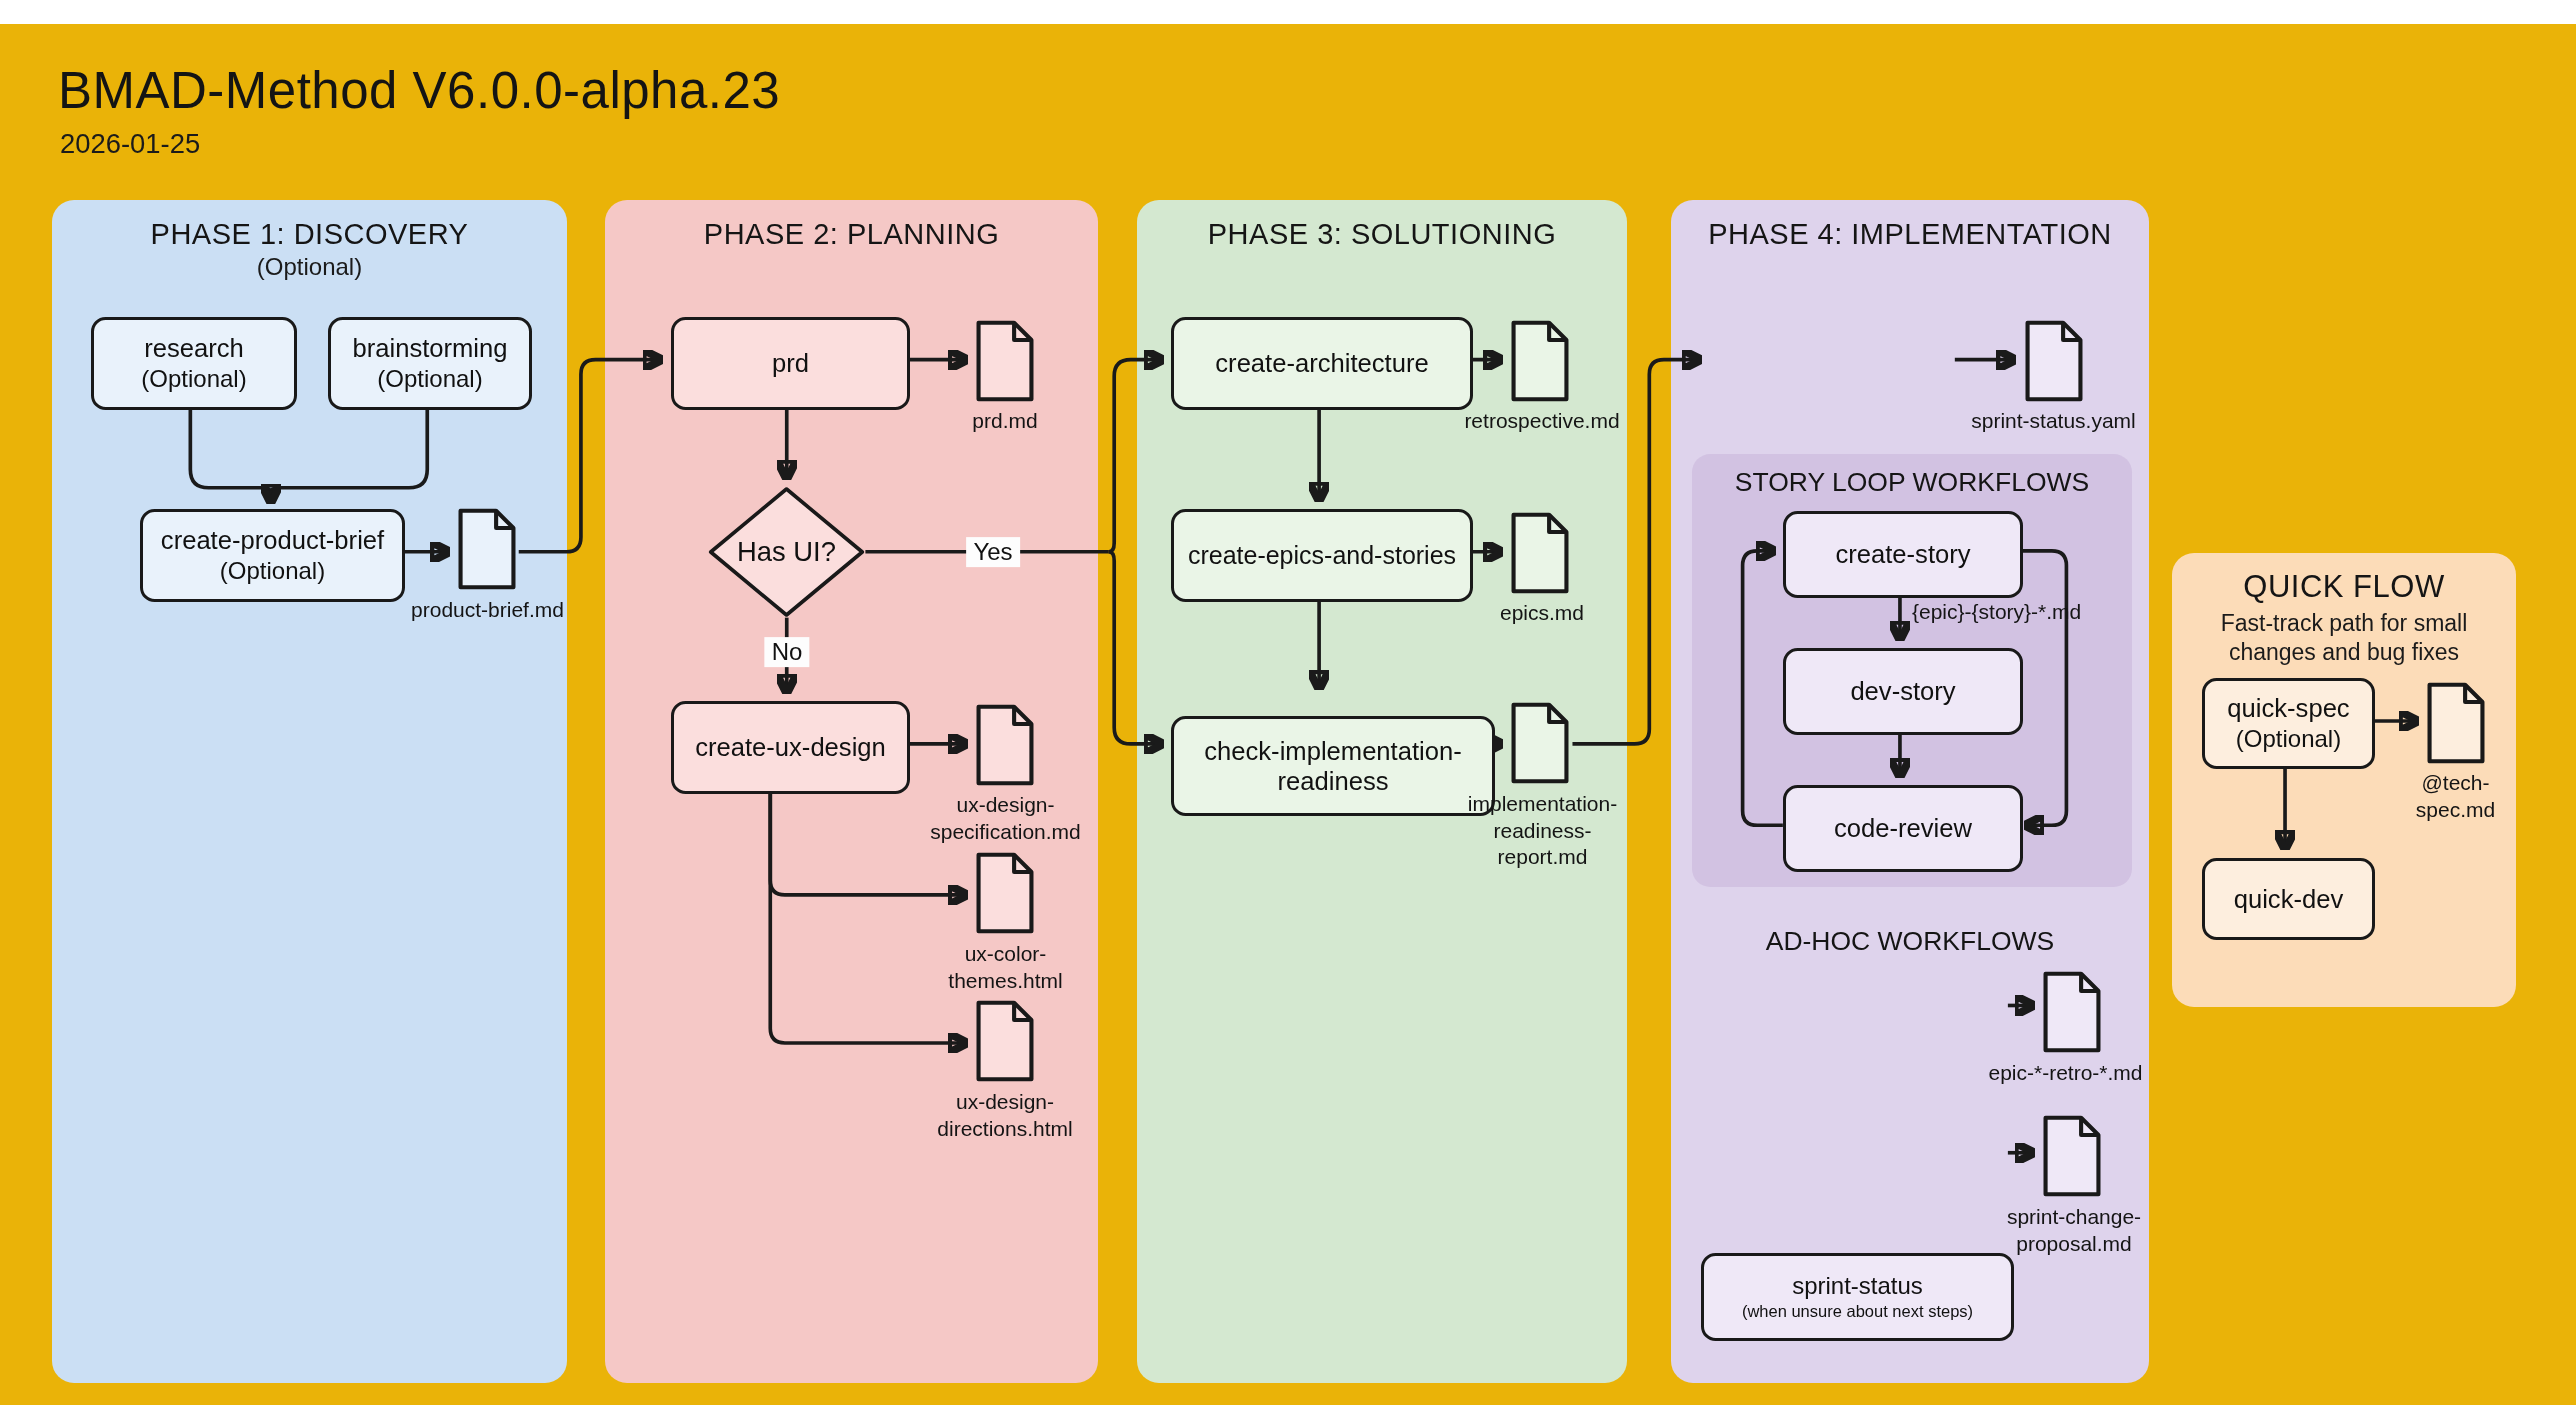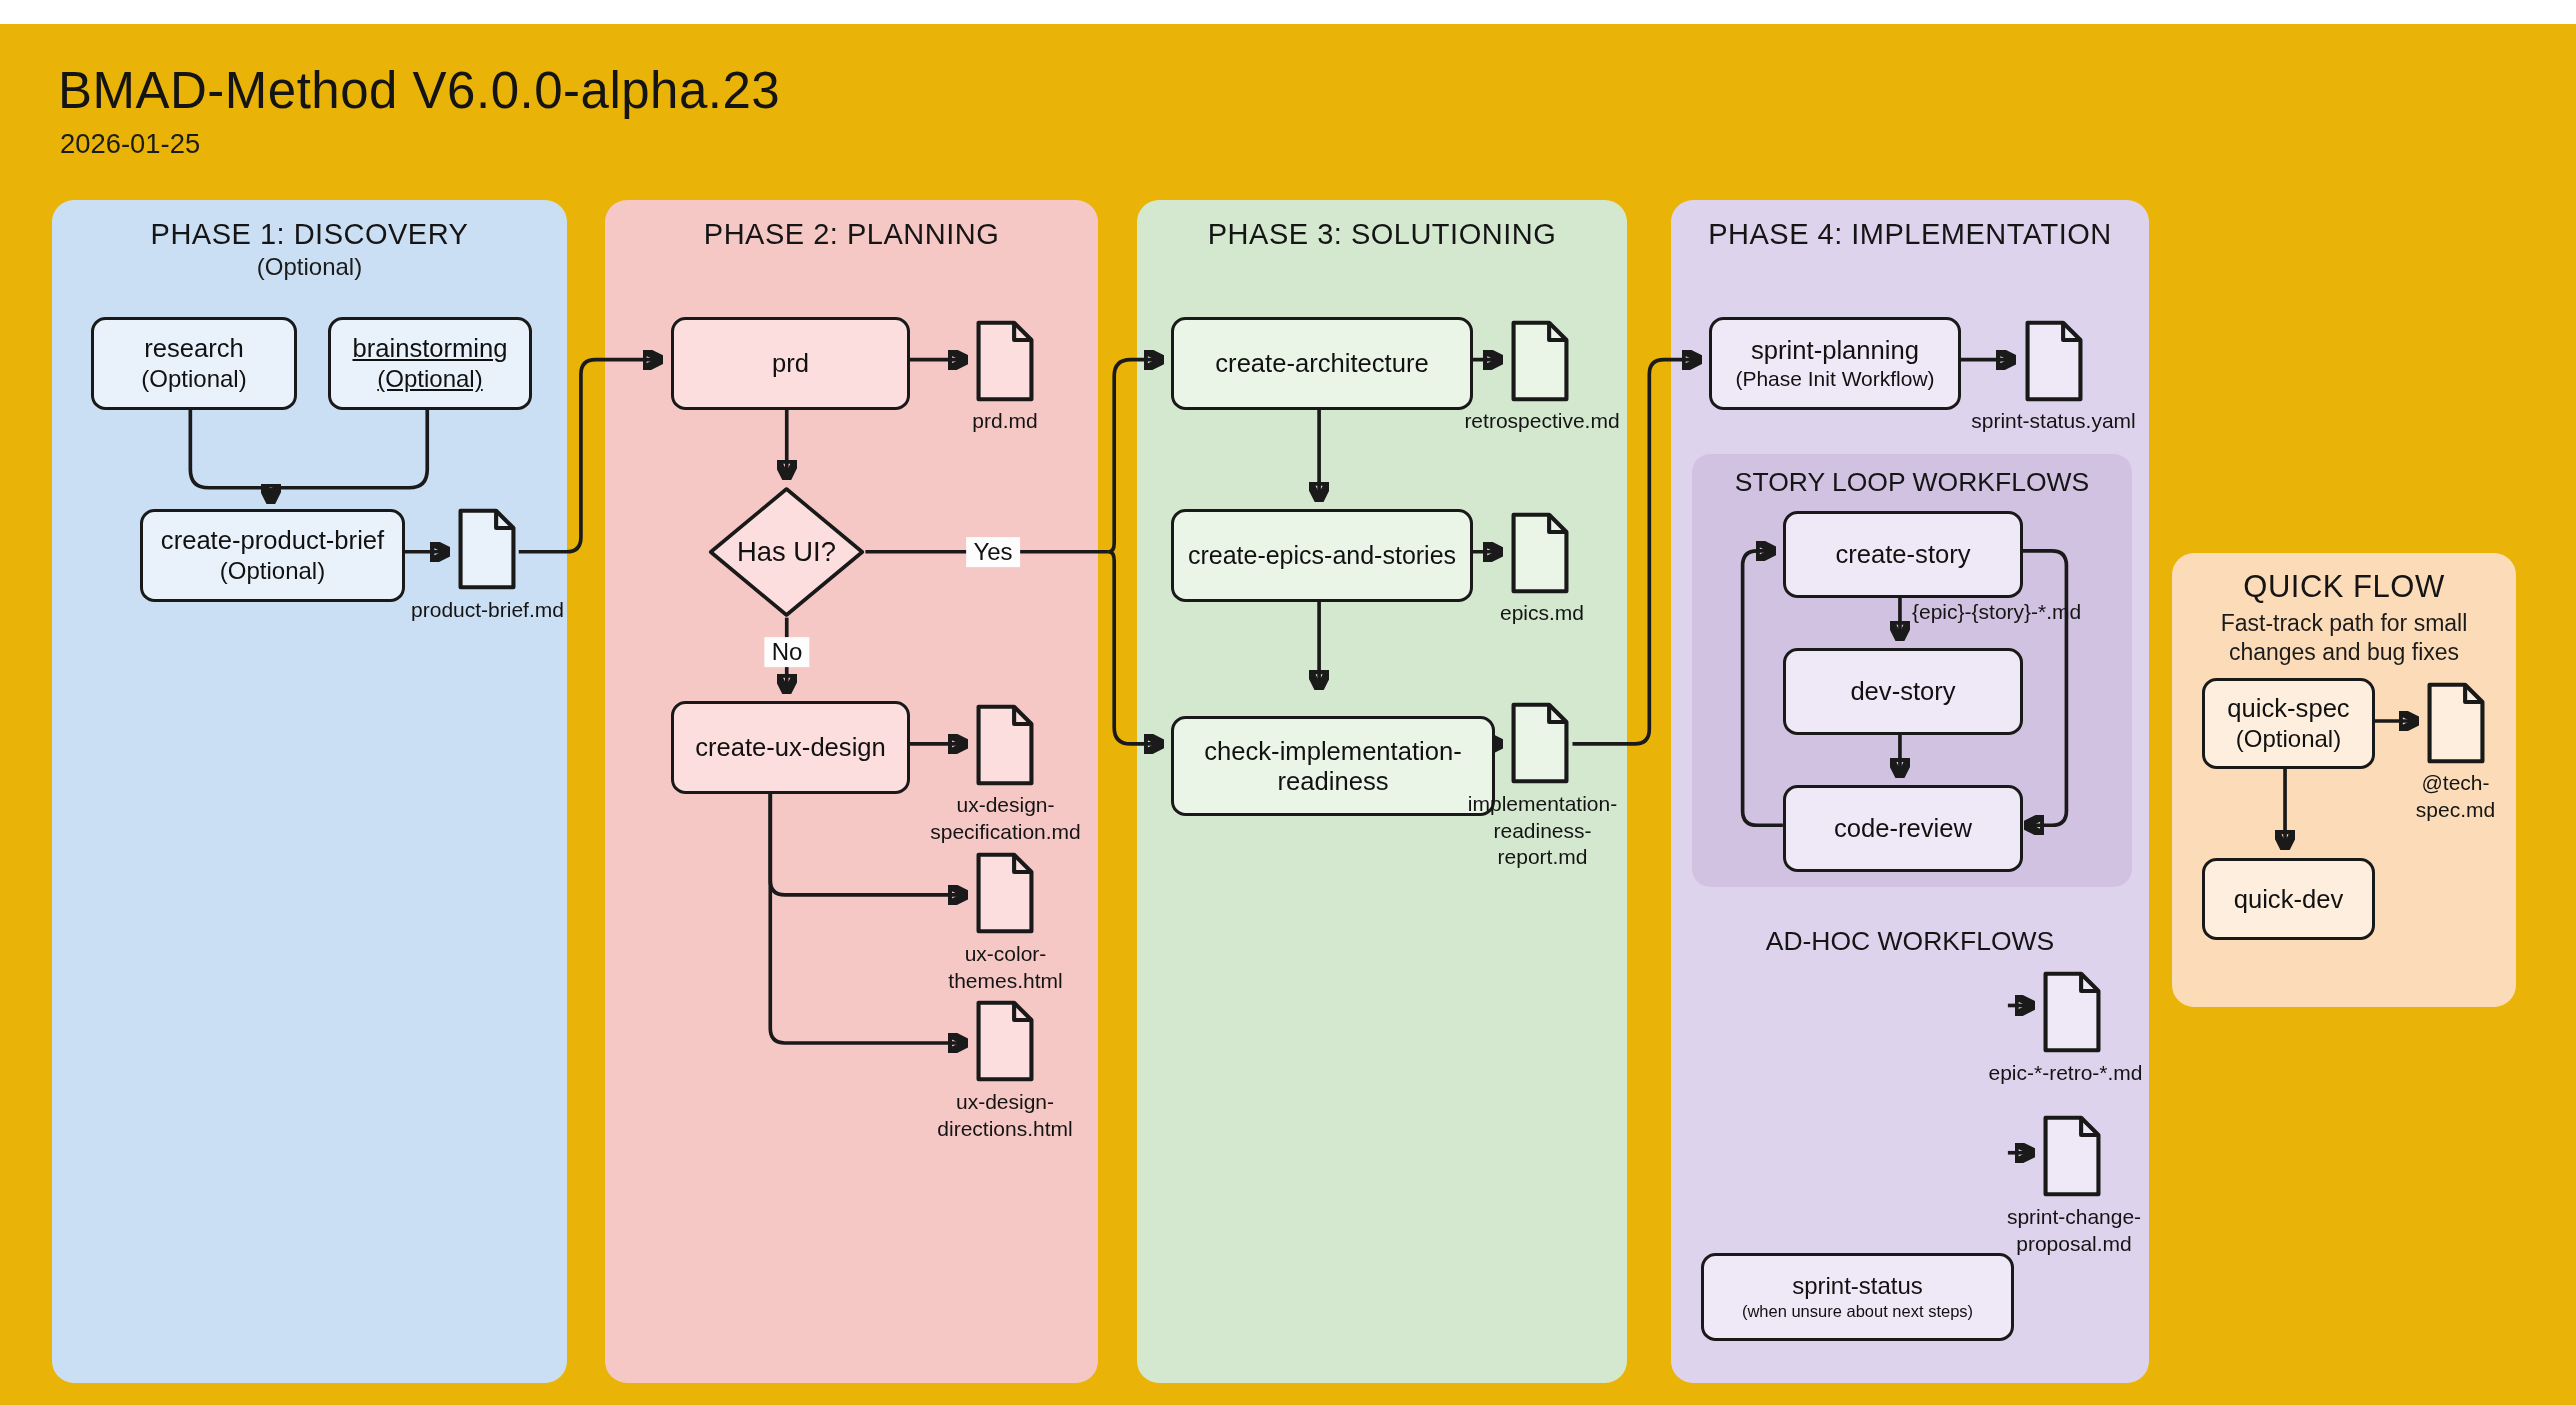--- a/index.html
+++ b/index.html
@@ -99,21 +99,21 @@
     <path d="M 2195 1234 H 2220" marker-end="url(#arr)"></path>
 
     <path d="M 2590 762 H 2640" marker-end="url(#arr)"></path>
     <path d="M 2498 808 V 899" marker-end="url(#arr)"></path>
   </svg>
 
   <div class="node fill-b" style="left:91px;top:293px;width:200px;height:87px;">
     <div>research</div>
     <div class="note">(Optional)</div>
   </div>
-  <div class="node fill-b" style="left:328px;top:293px;width:198px;height:87px;text-decoration:underline;">
+  <div class="node fill-b" style="left:328px;top:293px;width:198px;height:87px;">
     <div>brainstorming</div>
     <div class="note">(Optional)</div>
   </div>
   <div class="node fill-b" style="left:140px;top:485px;width:259px;height:87px;">
     <div>create-product-brief</div>
     <div class="note">(Optional)</div>
   </div>
   <div class="doc-icon" style="left:456px;top:483px;width:62px;height:84px;--docfill:#e9f2fb;">
       <svg viewBox="0 0 68 92">
         <path d="M5 4 H44 L63 23 V88 H5 Z" fill="var(--docfill,#fff)" stroke="#191919" stroke-width="4.5" stroke-linejoin="round"></path>
@@ -193,24 +193,20 @@
     <div>check-implementation-readiness</div>
   </div>
   <div class="doc-icon" style="left:1509px;top:677px;width:62px;height:84px;--docfill:#eaf5e7;">
       <svg viewBox="0 0 68 92">
         <path d="M5 4 H44 L63 23 V88 H5 Z" fill="var(--docfill,#fff)" stroke="#191919" stroke-width="4.5" stroke-linejoin="round"></path>
         <path d="M44 4 V23 H63" fill="none" stroke="#191919" stroke-width="4.5" stroke-linejoin="round"></path>
       </svg>
     </div>
   <div class="doc-label" style="left:1467px;top:767px;width:151px;">implementation-readiness-report.md</div>
 
-  <div class="node fill-p" style="left:1709px;top:293px;width:246px;height:87px;">
-    <div>sprint-planning</div>
-    <div class="note mid">(Phase Init Workflow)</div>
-  </div>
   <div class="doc-icon" style="left:2023px;top:295px;width:62px;height:84px;--docfill:#efe8f7;">
       <svg viewBox="0 0 68 92">
         <path d="M5 4 H44 L63 23 V88 H5 Z" fill="var(--docfill,#fff)" stroke="#191919" stroke-width="4.5" stroke-linejoin="round"></path>
         <path d="M44 4 V23 H63" fill="none" stroke="#191919" stroke-width="4.5" stroke-linejoin="round"></path>
       </svg>
     </div>
   <div class="doc-label" style="left:1962px;top:384px;width:183px;">sprint-status.yaml</div>
 
   <div class="node fill-p" style="left:1783px;top:487px;width:234px;height:81px;">
     <div>create-story</div>

